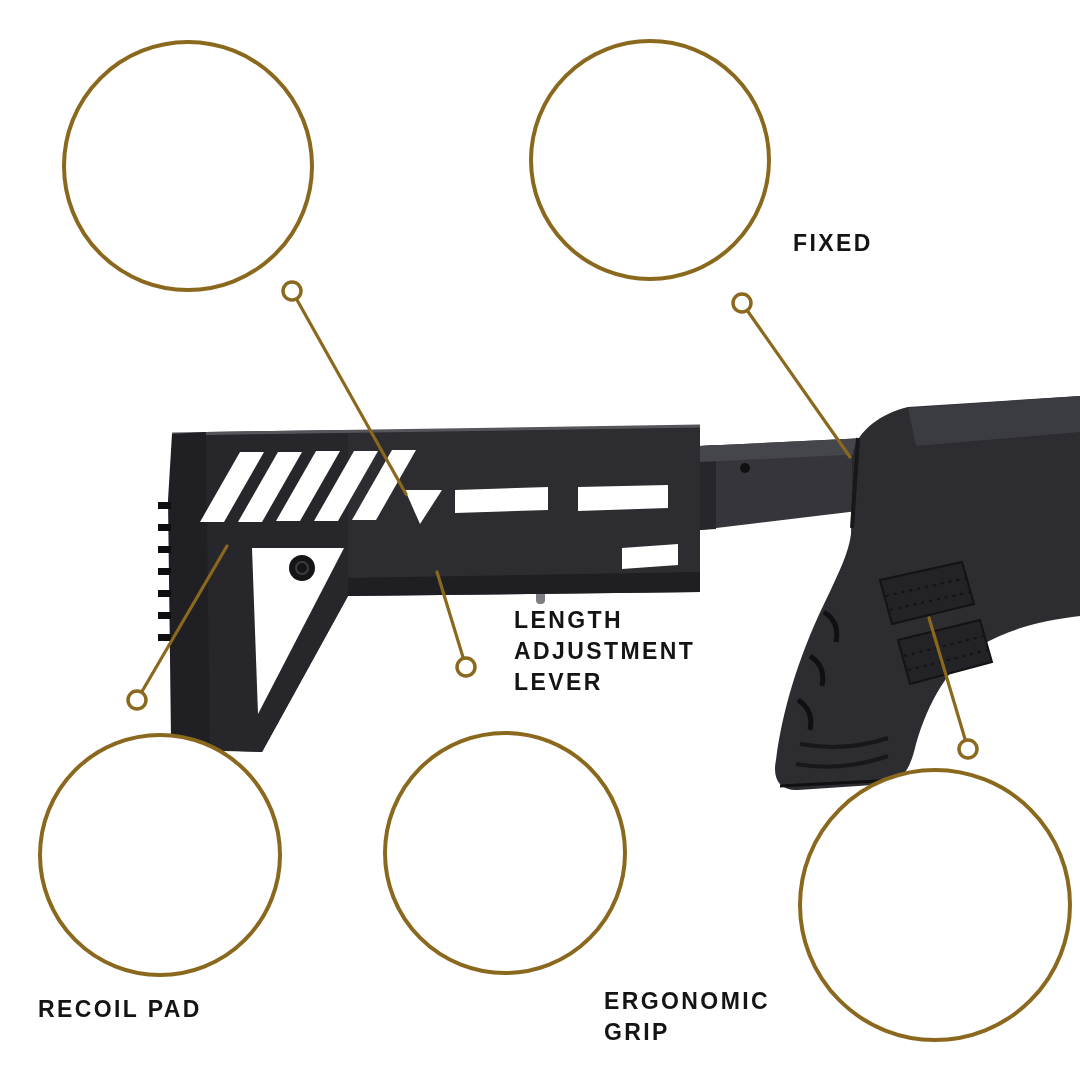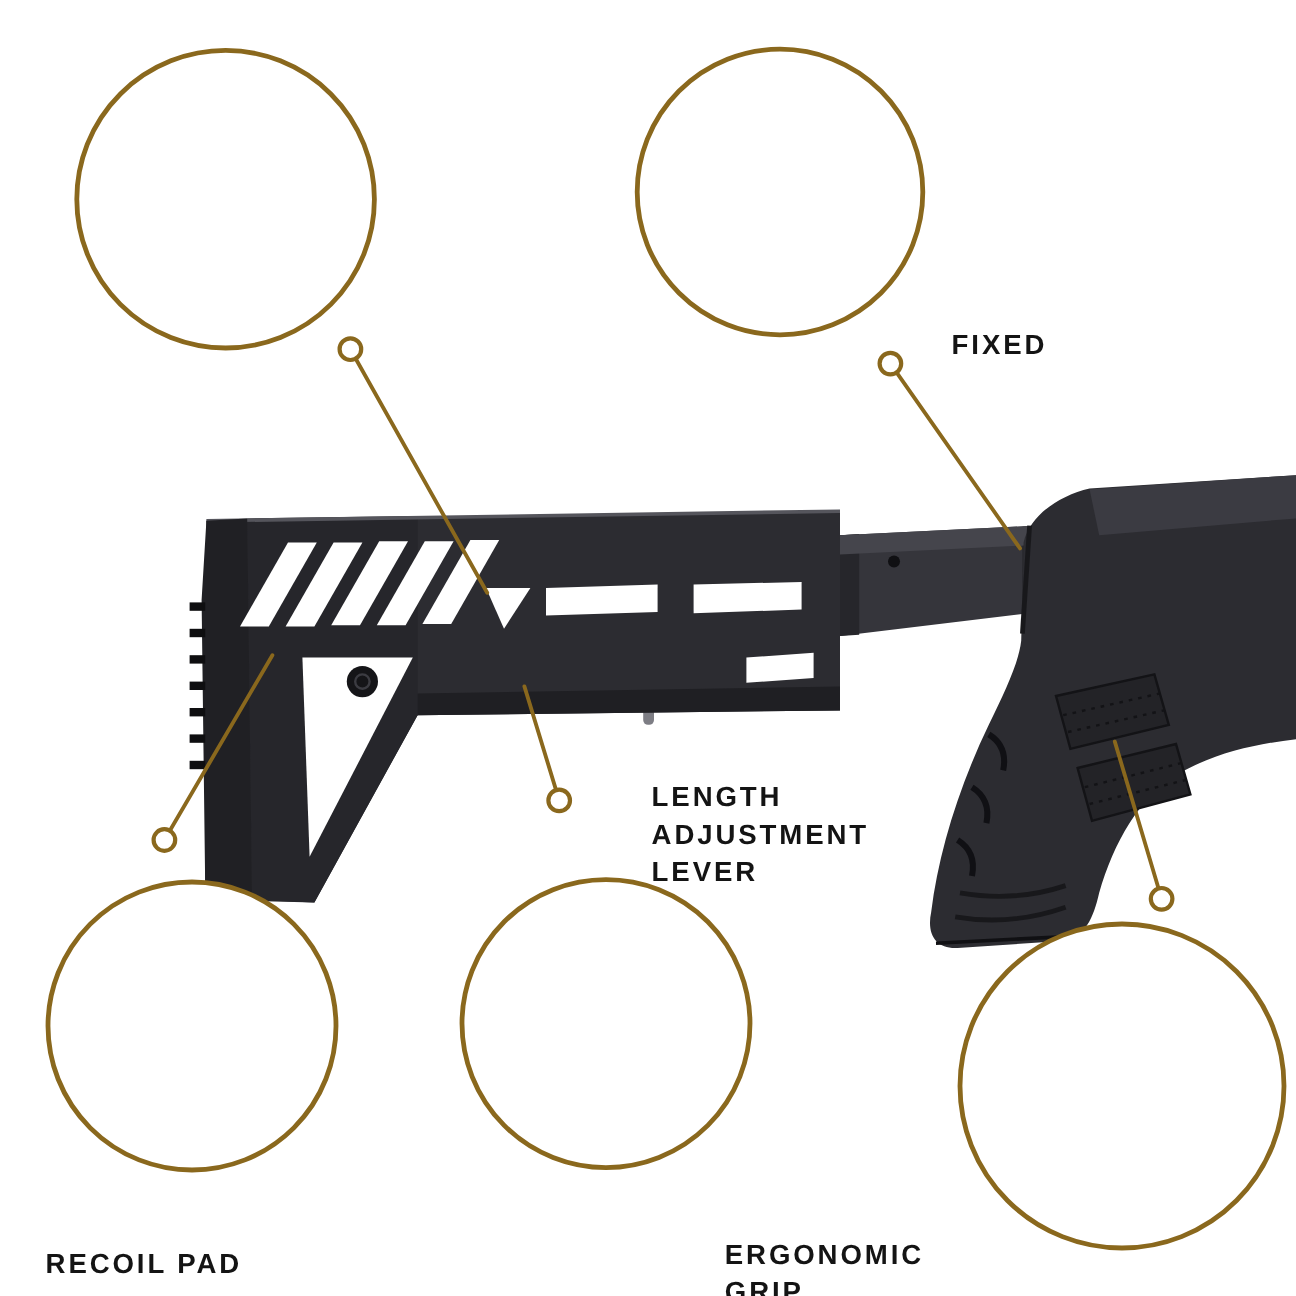--- a/index.html
+++ b/index.html
@@ -5,25 +5,25 @@
   html,body{margin:0;padding:0;background:#ffffff}
   .canvas{
     position:relative;width:1080px;height:1080px;margin:0 auto;
     background:var(--background,#ffffff);overflow:hidden;
     font-family:"Liberation Sans",sans-serif;
   }
   .scene{position:absolute;left:0;top:0;width:1080px;height:1080px}
   .label{
     position:absolute;font-weight:bold;color:var(--text,#141414);
     letter-spacing:2.4px;font-size:23px;line-height:31px;
-    white-space:pre-line;text-transform:uppercase;margin-top:44px;
+    white-space:pre-line;text-transform:uppercase;
   }
   .label-polymer{left:44px;top:300px}
   .label-fixed{left:793px;top:228px}
-  .label-length{left:543px;top:605px}
+  .label-length{left:514px;top:605px}
   .label-recoil{left:38px;top:994px}
   .label-grip{left:604px;top:986px}
   .ring{fill:#ffffff;stroke:var(--accent,#8a681d);stroke-width:4}
   .leader{stroke:var(--accent,#8a681d);stroke-width:3.2;fill:none;stroke-linecap:round}
   .dot{fill:#ffffff;stroke:var(--accent,#8a681d);stroke-width:3.5}
 </style>
 </head>
 <body>
 
 <div class="canvas">

